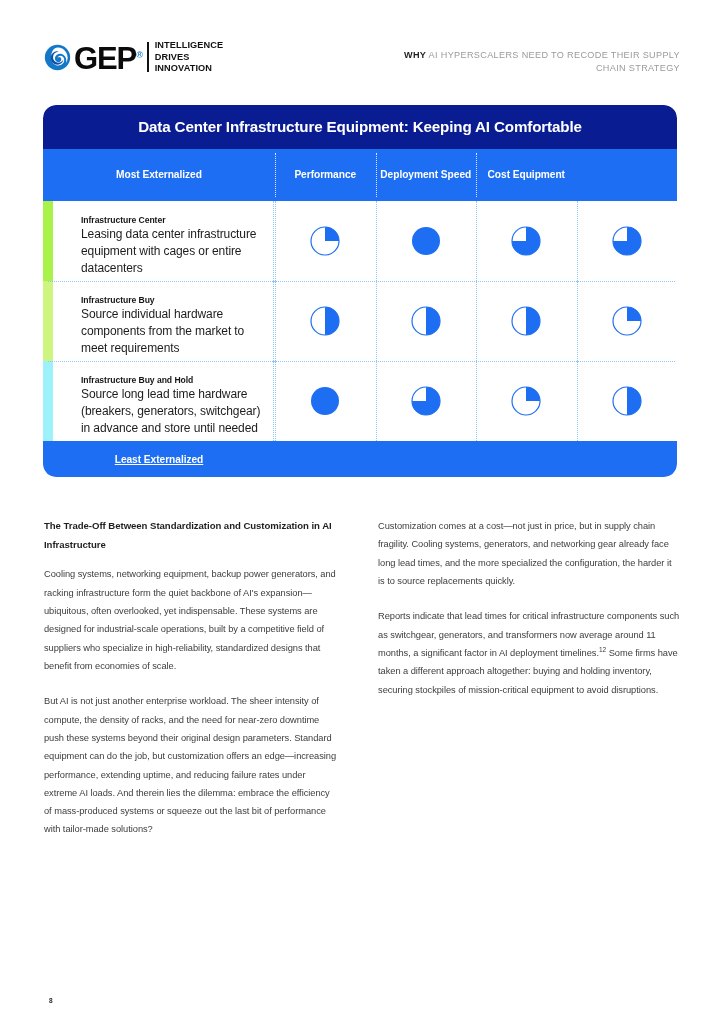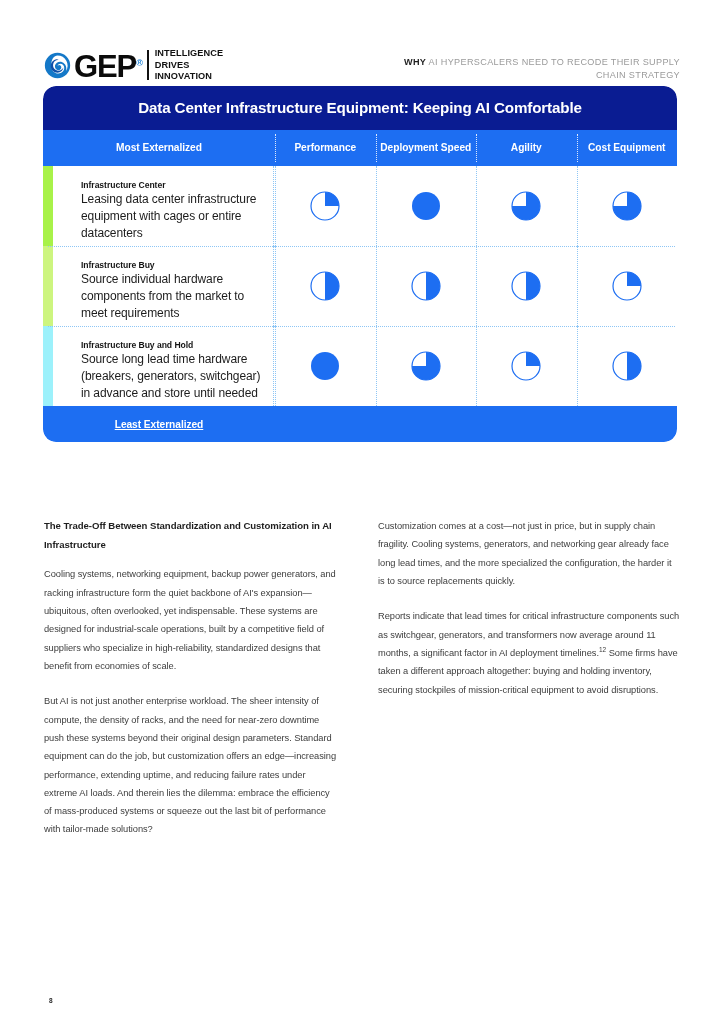--- a/index.html
+++ b/index.html
@@ -7,21 +7,21 @@
     width: 724px; height: 1024px;
     background: #ffffff;
     font-family: "Liberation Sans", sans-serif;
     overflow: hidden;
   }
   .page { position: relative; width: 724px; height: 1024px; background:#fff; }
 
   
   .page-header {
     position:absolute; left:0; top:32px; width:724px; height:50px;
-    display:flex; align-items:flex-end; justify-content:space-between;
+    display:flex; align-items:center; justify-content:space-between;
     padding:0 44px;
   }
   .logo { display:flex; align-items:center; height:34px; }
   .logo-swirl { width:27px; height:27px; flex:0 0 27px; margin-right:3px; }
   .logo-gep {
     font-size:31px; font-weight:bold; letter-spacing:-1.1px;
     color:#0b0b0b; line-height:1; font-family:"Liberation Sans", sans-serif;
     position:relative; top:1px;
   }
   .logo-reg { font-size:9px; vertical-align:super; font-weight:bold; color:#1a7fd4;}
@@ -31,30 +31,30 @@
     letter-spacing:0.1px; text-transform:uppercase; padding-top:1px;
   }
   .header-title {
     text-align:right; font-size:9.1px; line-height:1.42; letter-spacing:0.35px;
     color:#9a9a9a; text-transform:uppercase; padding-top:9px; max-width:300px;
   }
   .header-title .why { color:#1f1f1f; font-weight:bold; }
 
   
   .table-card {
-    position:absolute; left:43px; top:86px; width:634px;
+    position:absolute; left:43px; top:105px; width:634px;
     border-radius:13px; overflow:hidden; background:#fff;
   }
   .tbl-title {
     background:#0a1c92; color:#fff; text-align:center;
     font-size:15.2px; font-weight:bold; letter-spacing:-0.15px;
     padding:13px 0 14px; border-radius:13px 13px 0 0;
   }
   .tbl-colhead {
-    display:flex; background:#1d6ef2; color:#fff; height:36px;
+    display:flex; background:#1d6ef2; color:#fff; height:52px;
   }
   .tbl-colhead > div {
     display:flex; align-items:center; justify-content:center; text-align:center;
     font-size:10.2px; font-weight:bold; letter-spacing:-0.05px; line-height:1.25;
     position:relative;
   }
   .tbl-colhead > div + div::before {
     content:""; position:absolute; left:0; top:4px; bottom:4px; width:1px;
     border-left:1px dotted rgba(255,255,255,.85);
   }
@@ -147,21 +147,20 @@
     </div>
   </div>
 
   <div class="table-card">
     <div class="tbl-title">Data Center Infrastructure Equipment: Keeping AI Comfortable</div>
 
     <div class="tbl-colhead">
       <div class="col-label">Most Externalized</div>
       <div class="col-metric">Performance</div>
       <div class="col-metric">Deployment Speed</div>
-      <div class="col-metric">Agility</div>
       <div class="col-metric">Cost Equipment</div>
     </div>
 
     <div class="tbl-body" id="table-body">
         <div class="tbl-row">
           <div class="row-strip" style="background:#a8f249"></div>
           <div class="row-text">
             <div class="row-title">Infrastructure Center</div>
             <div class="row-desc">Leasing data center infrastructure equipment with cages or entire datacenters</div>
           </div>

